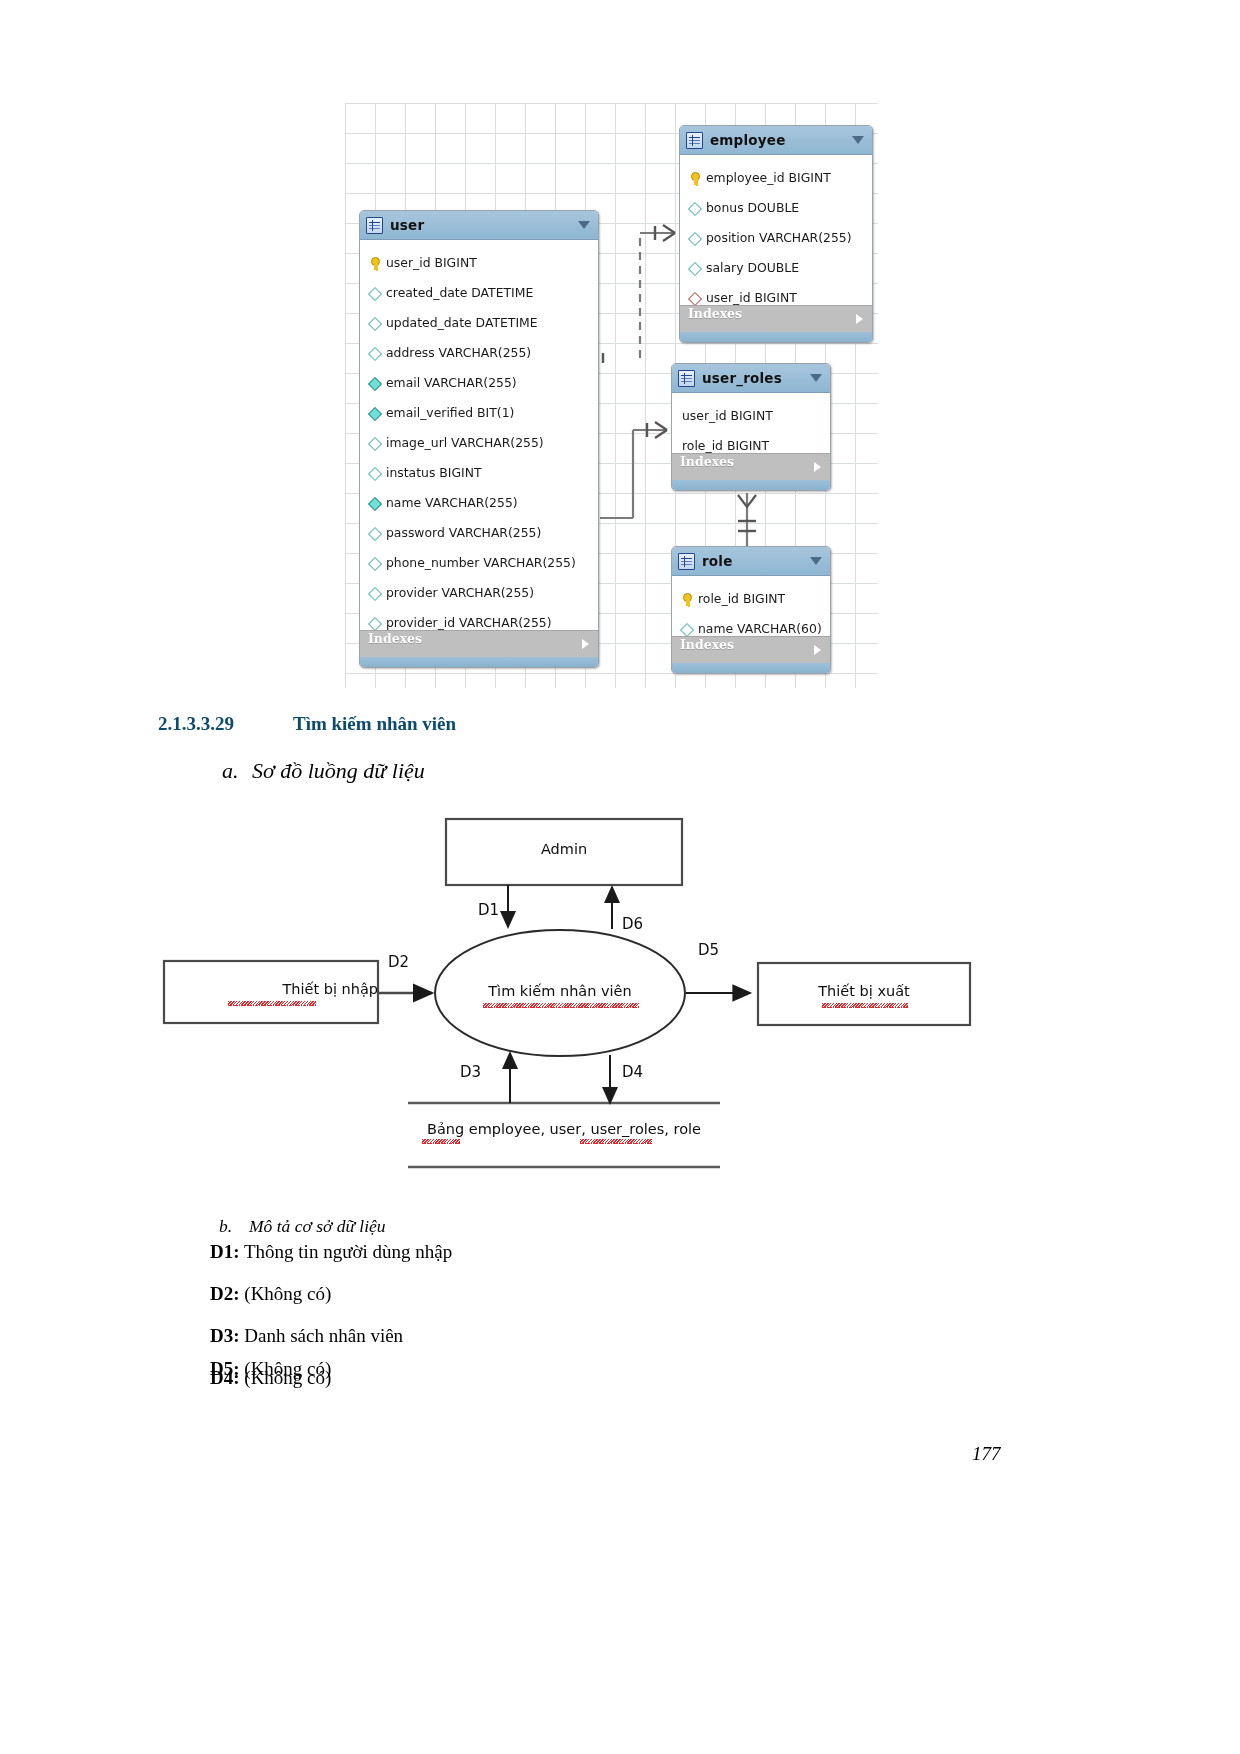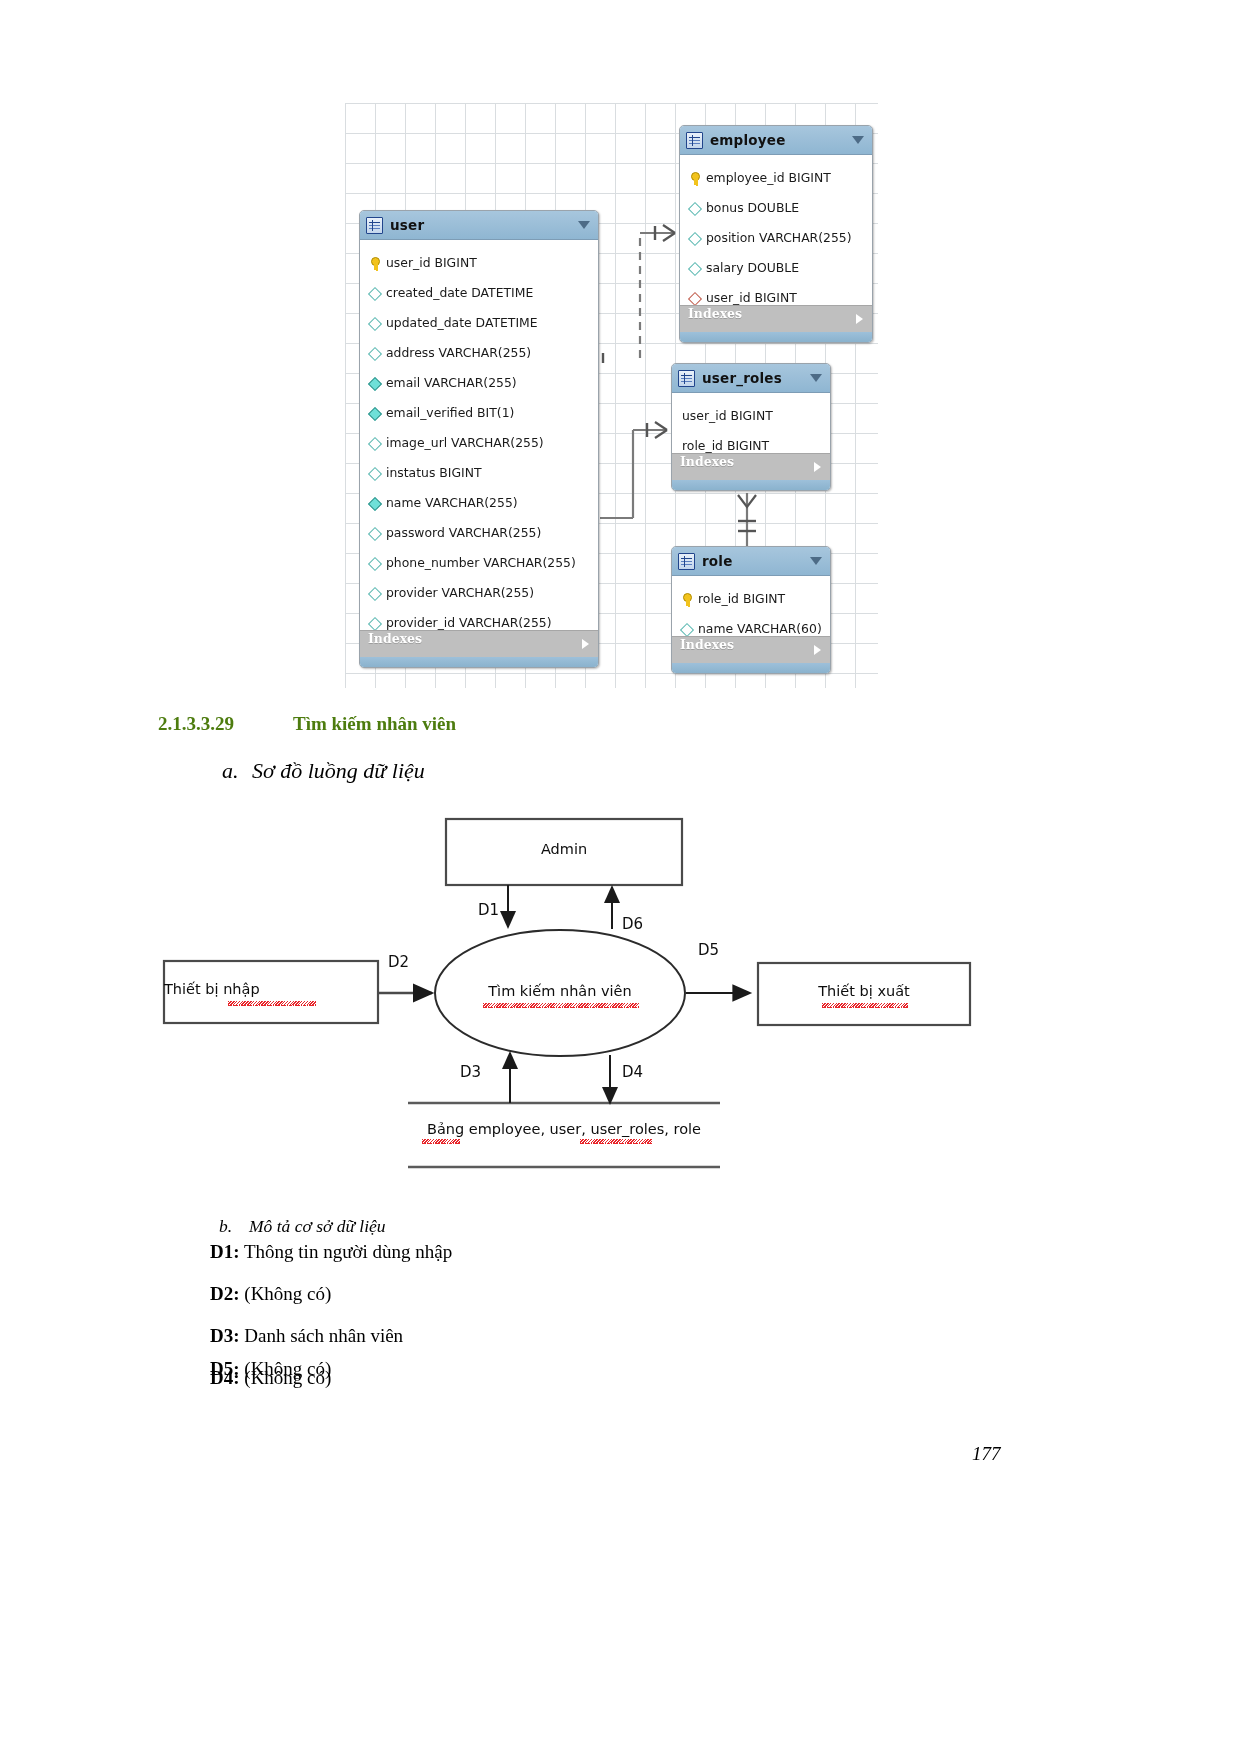--- a/index.html
+++ b/index.html
@@ -134,21 +134,21 @@
   }
 
   
   #er-canvas svg{ position:absolute; left:0;top:0; width:533px;height:585px; pointer-events:none;}
 
   
   .h-section{
     position:absolute; left:158px; top:713px;
     font-size:19px; font-weight:bold;
     font-family:"Liberation Serif", serif;
-    color:#4d7c0f;
+    color:#0c4a6e;
     white-space:nowrap;
   }
   .h-section .num{ display:inline-block; width:135px; }
   .sub-a{
     position:absolute; left:222px; top:758px;
     font-size:22px; font-style:italic;
     font-family:Liberation Serif, serif;
   }
   .sub-a .ltr{ display:inline-block; width:30px; }
   .sub-b{
@@ -404,21 +404,21 @@
     <path d="M258 298 L570 298" stroke="#5b5b5b" stroke-width="2.6" fill="none"></path>
     <path d="M258 362 L570 362" stroke="#5b5b5b" stroke-width="2.6" fill="none"></path>
 
     <path d="M360 298 L360 248" stroke="#1a1a1a" stroke-width="2" fill="none" marker-end="url(#ah)"></path>
 
     <path d="M460 250 L460 298" stroke="#1a1a1a" stroke-width="2" fill="none" marker-end="url(#ah)"></path>
   </svg>
 
   <div class="dfd-txt" style="left:296px;top:36px;width:236px;text-align:center;">Admin</div>
 
-  <div class="dfd-txt" style="left:14px;top:176px;width:214px;text-align:left;">Thiết bị nhập</div>
+  <div class="dfd-txt" style="left:14px;top:176px;width:214px;text-align:right;">Thiết bị nhập</div>
   <div class="squig" style="left:78px;top:196px;width:88px;"></div>
 
   <div class="dfd-txt" style="left:608px;top:178px;width:212px;text-align:center;">Thiết bị xuất</div>
   <div class="squig" style="left:672px;top:198px;width:86px;"></div>
 
   <div class="dfd-txt" style="left:288px;top:178px;width:244px;text-align:center;">Tìm kiếm nhân viên</div>
   <div class="squig" style="left:333px;top:198px;width:156px;"></div>
 
   <div class="dfd-txt" style="left:258px;top:316px;width:312px;text-align:center;">Bảng employee, user, user_roles, role</div>
   <div class="squig" style="left:272px;top:334px;width:38px;"></div>

